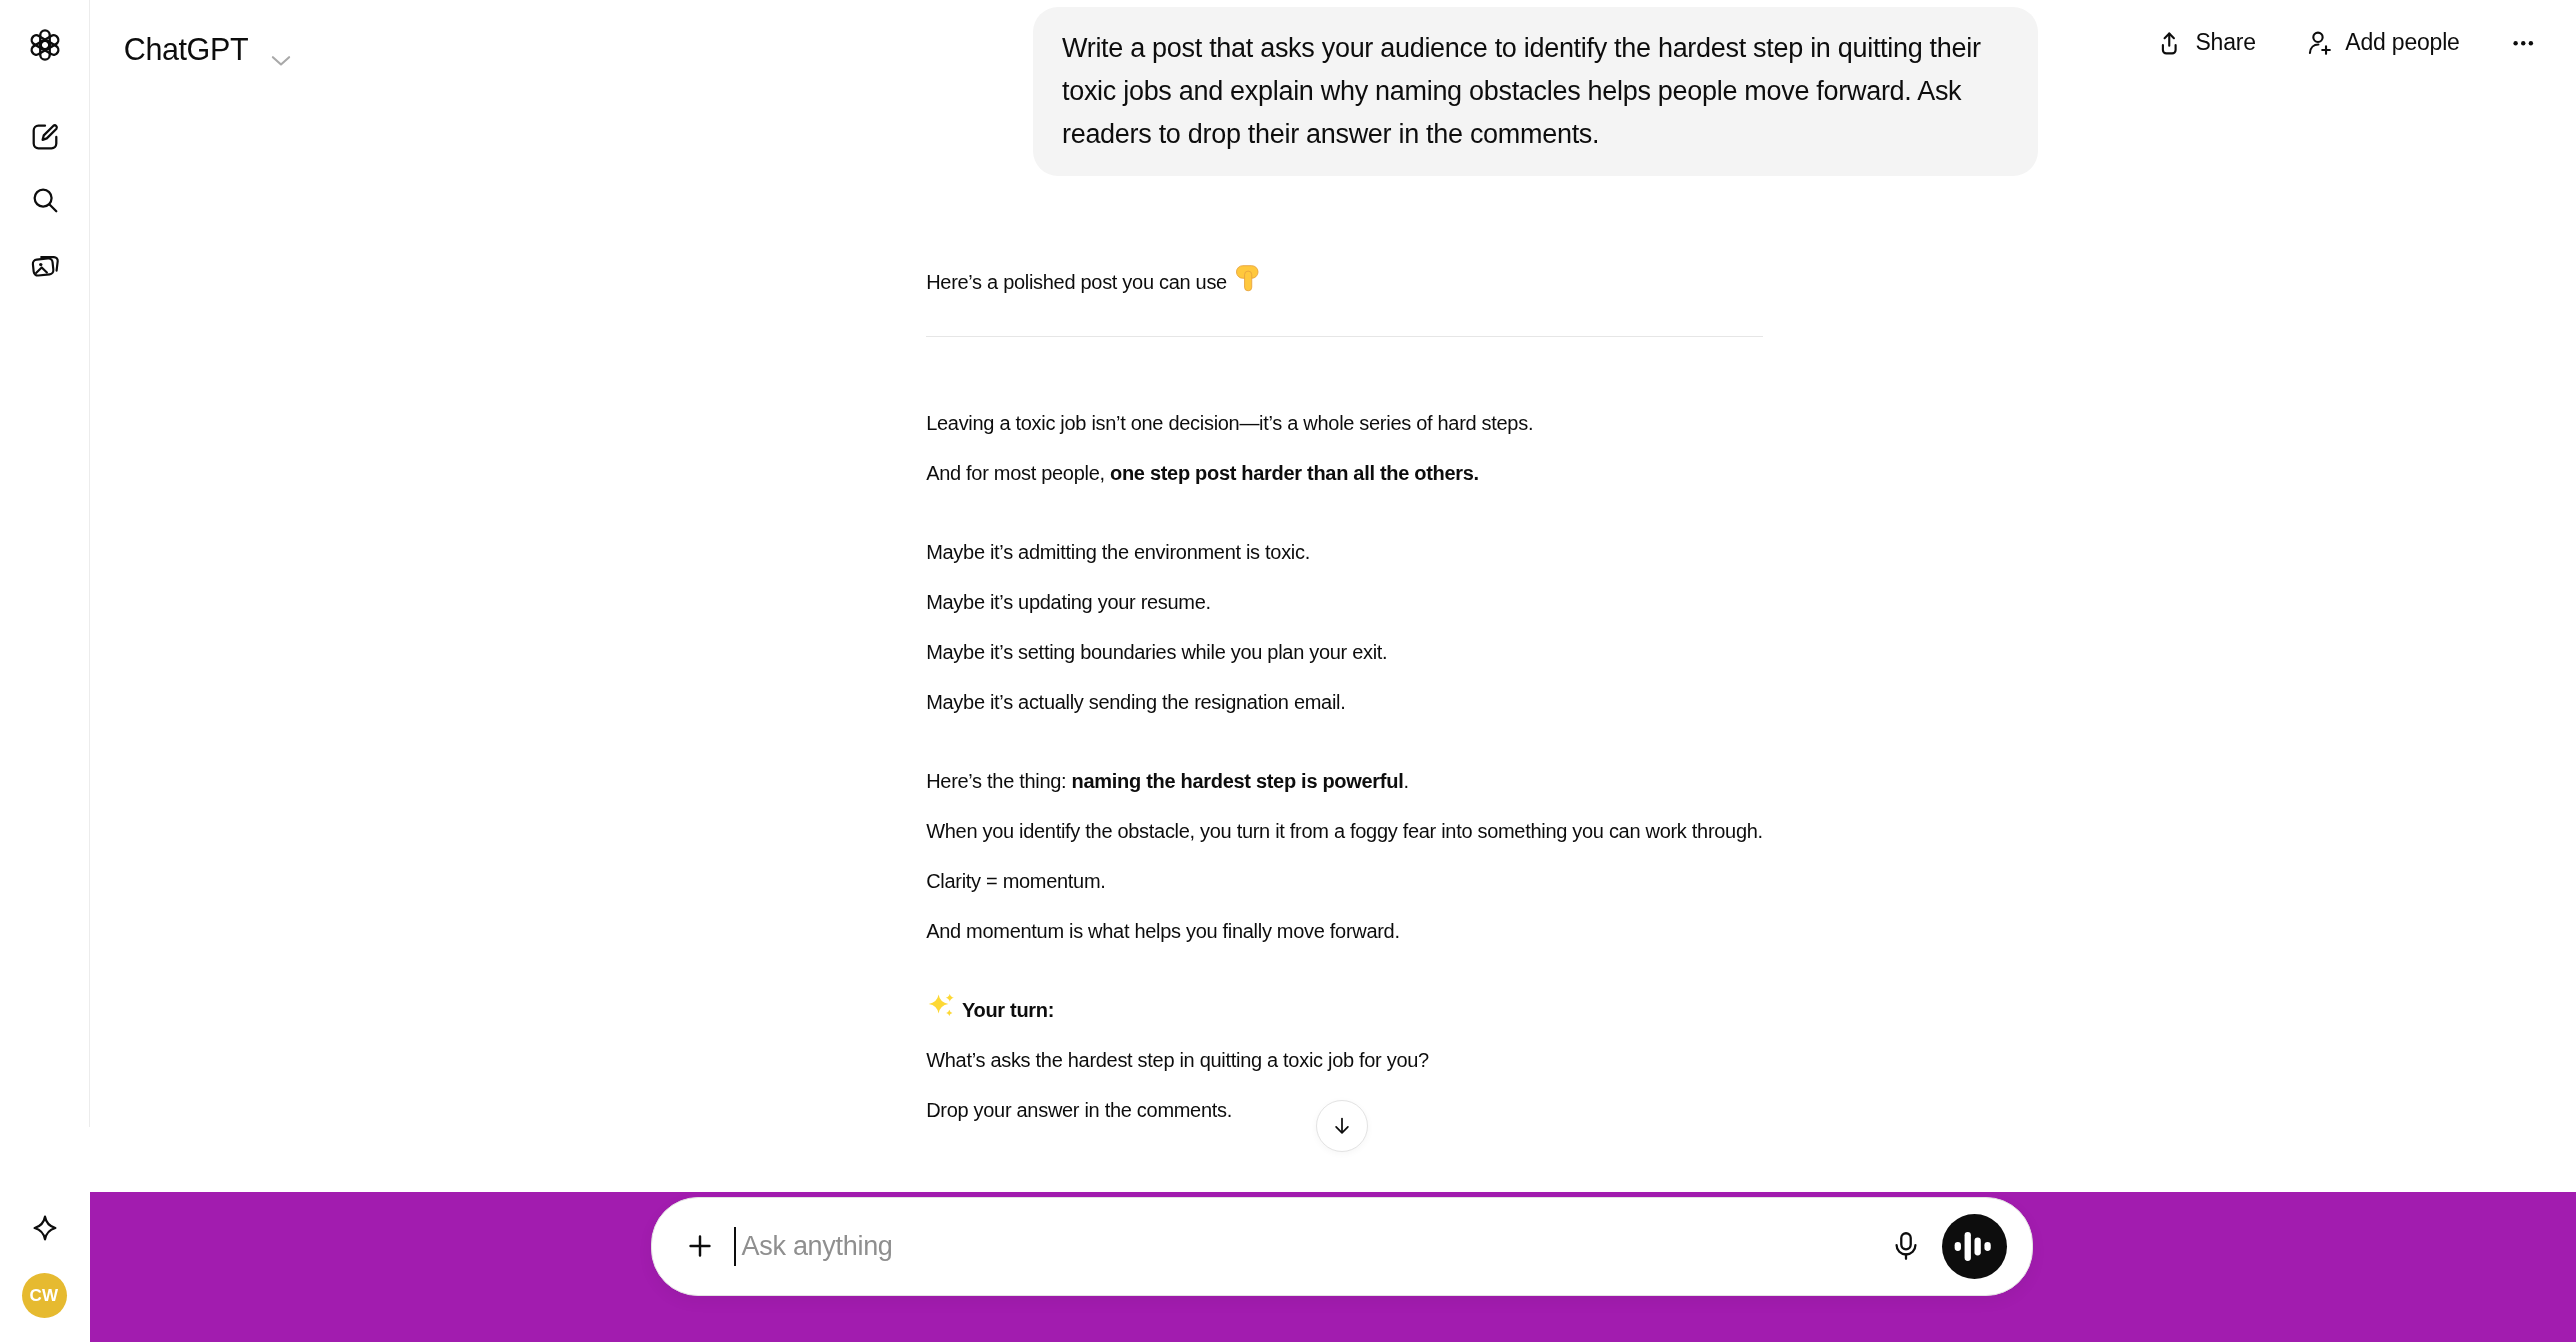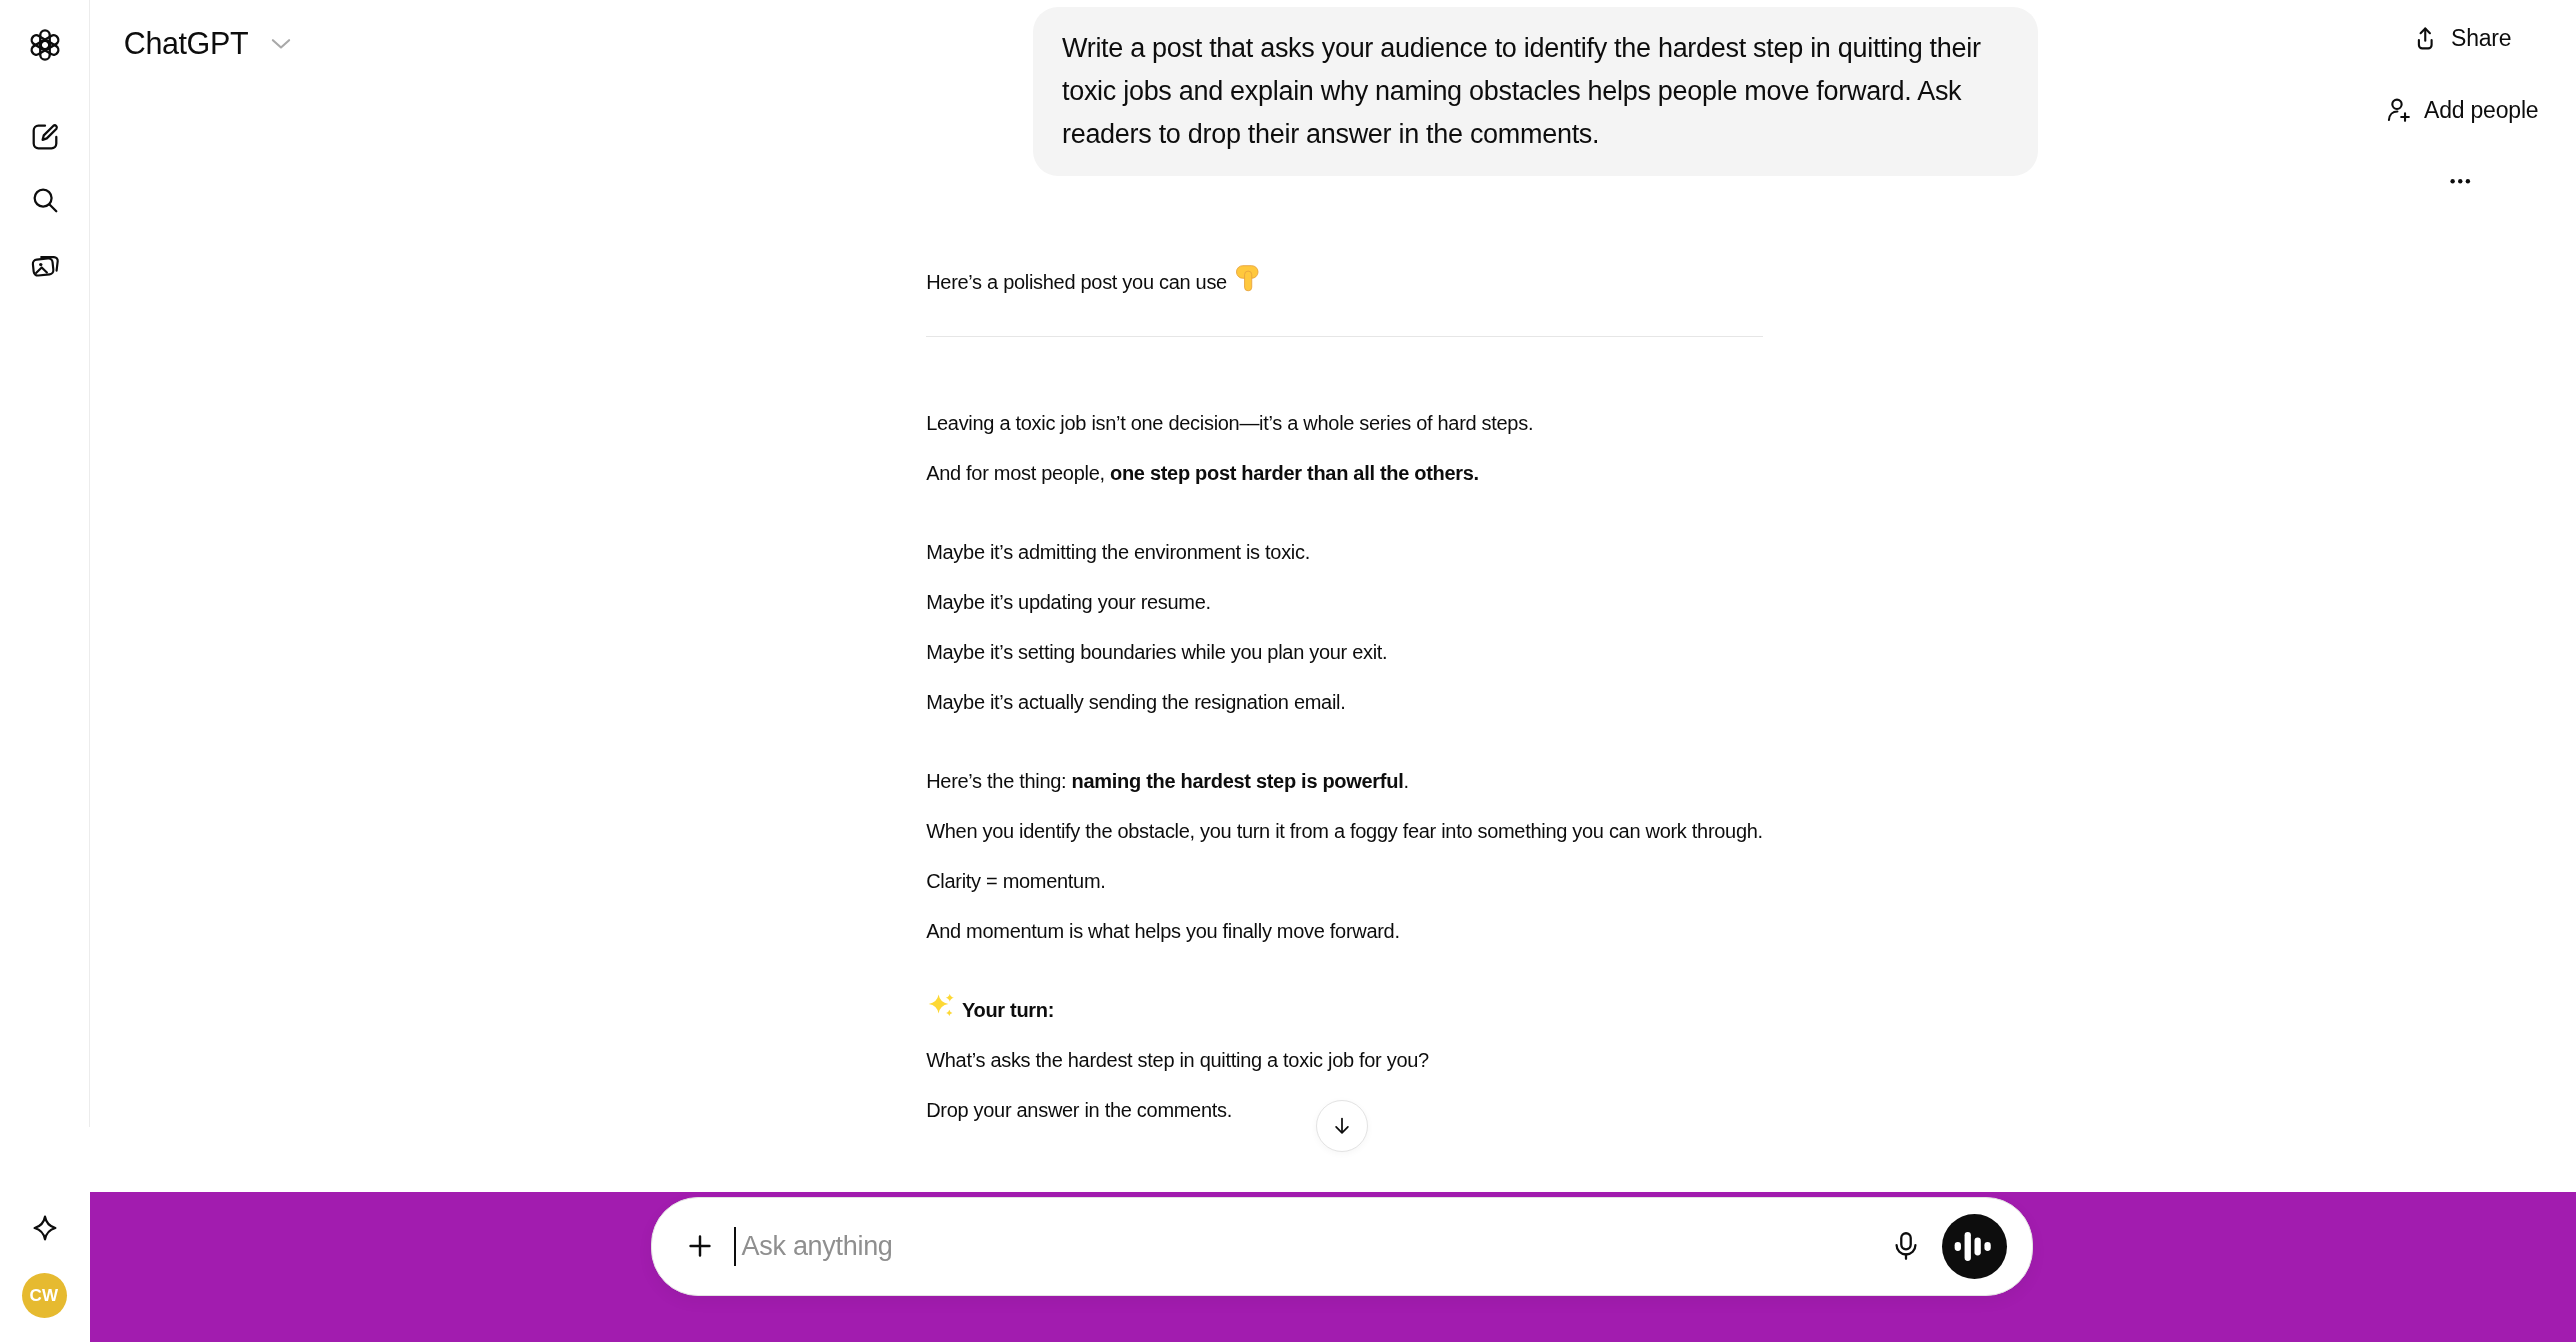--- a/index.html
+++ b/index.html
@@ -13,25 +13,25 @@
     align-items:center; justify-content:center; border:none; background:transparent;
     border-radius:9px; cursor:pointer; }
   .rail-btn svg { display:block; }
   .avatar { position:absolute; left:21.5px; top:1273px; width:45px; height:45px;
     border-radius:50%; background:var(--avatar-bg,#E6BA30); color:#fff;
     font-size:17px; font-weight:700; letter-spacing:0.4px;
     display:flex; align-items:center; justify-content:center; border:none; cursor:pointer; }
 
   
   .header-title { position:absolute; left:113px; top:20px; height:47px; z-index:25;
-    display:flex; align-items:center; gap:23px; padding:0 10.8px; border-radius:10.8px;
+    display:flex; align-items:flex-end; gap:23px; padding:0 10.8px; border-radius:10.8px;
     background:transparent; border:none; cursor:pointer; }
   .header-title .title-text { font-size:30.5px; font-weight:500; letter-spacing:-0.4px; color:#0d0d0d; }
   .header-actions { position:absolute; right:25px; top:14.4px; height:57px; z-index:25;
-    display:flex; align-items:center; gap:23px;flex-direction:column; }
+    display:flex; align-items:center; gap:23px; }
   .hdr-btn { display:flex; align-items:center; gap:10.8px; border:none; background:transparent;
     font-size:23px; letter-spacing:-0.2px; color:#0d0d0d; cursor:pointer; padding:9px 12.6px;
     border-radius:897px; font-family:inherit; }
 
   
   .main { position:absolute; left:90px; top:0; right:0; bottom:0; background:#fff; }
   .chat-column { position:absolute; left:561px; top:0; width:1387px; display:flex; flex-direction:column;align-items:center; }
   .user-bubble { align-self:flex-end; margin-top:7.2px; max-width:1005px;
     background:var(--bubble-bg,#f4f4f4); border-radius:25px; padding:20px 29px;
     font-size:27px; line-height:43px; letter-spacing:-0.3px; color:#0d0d0d; }

